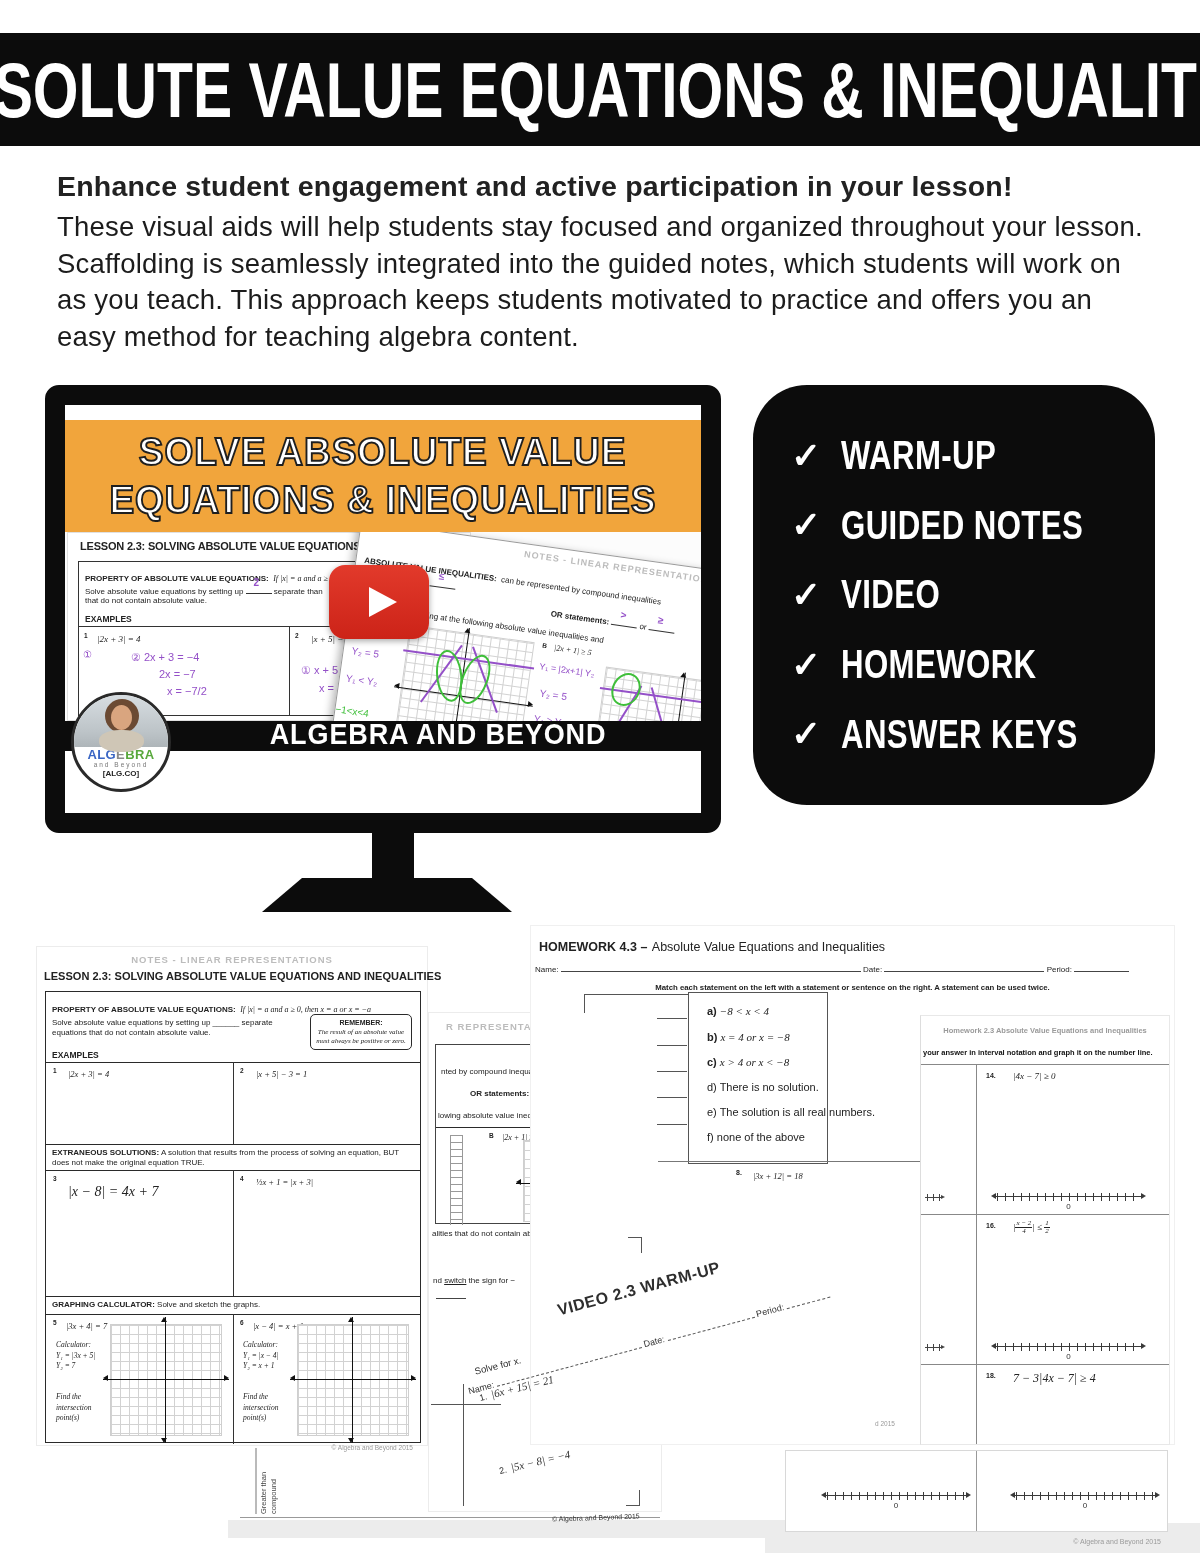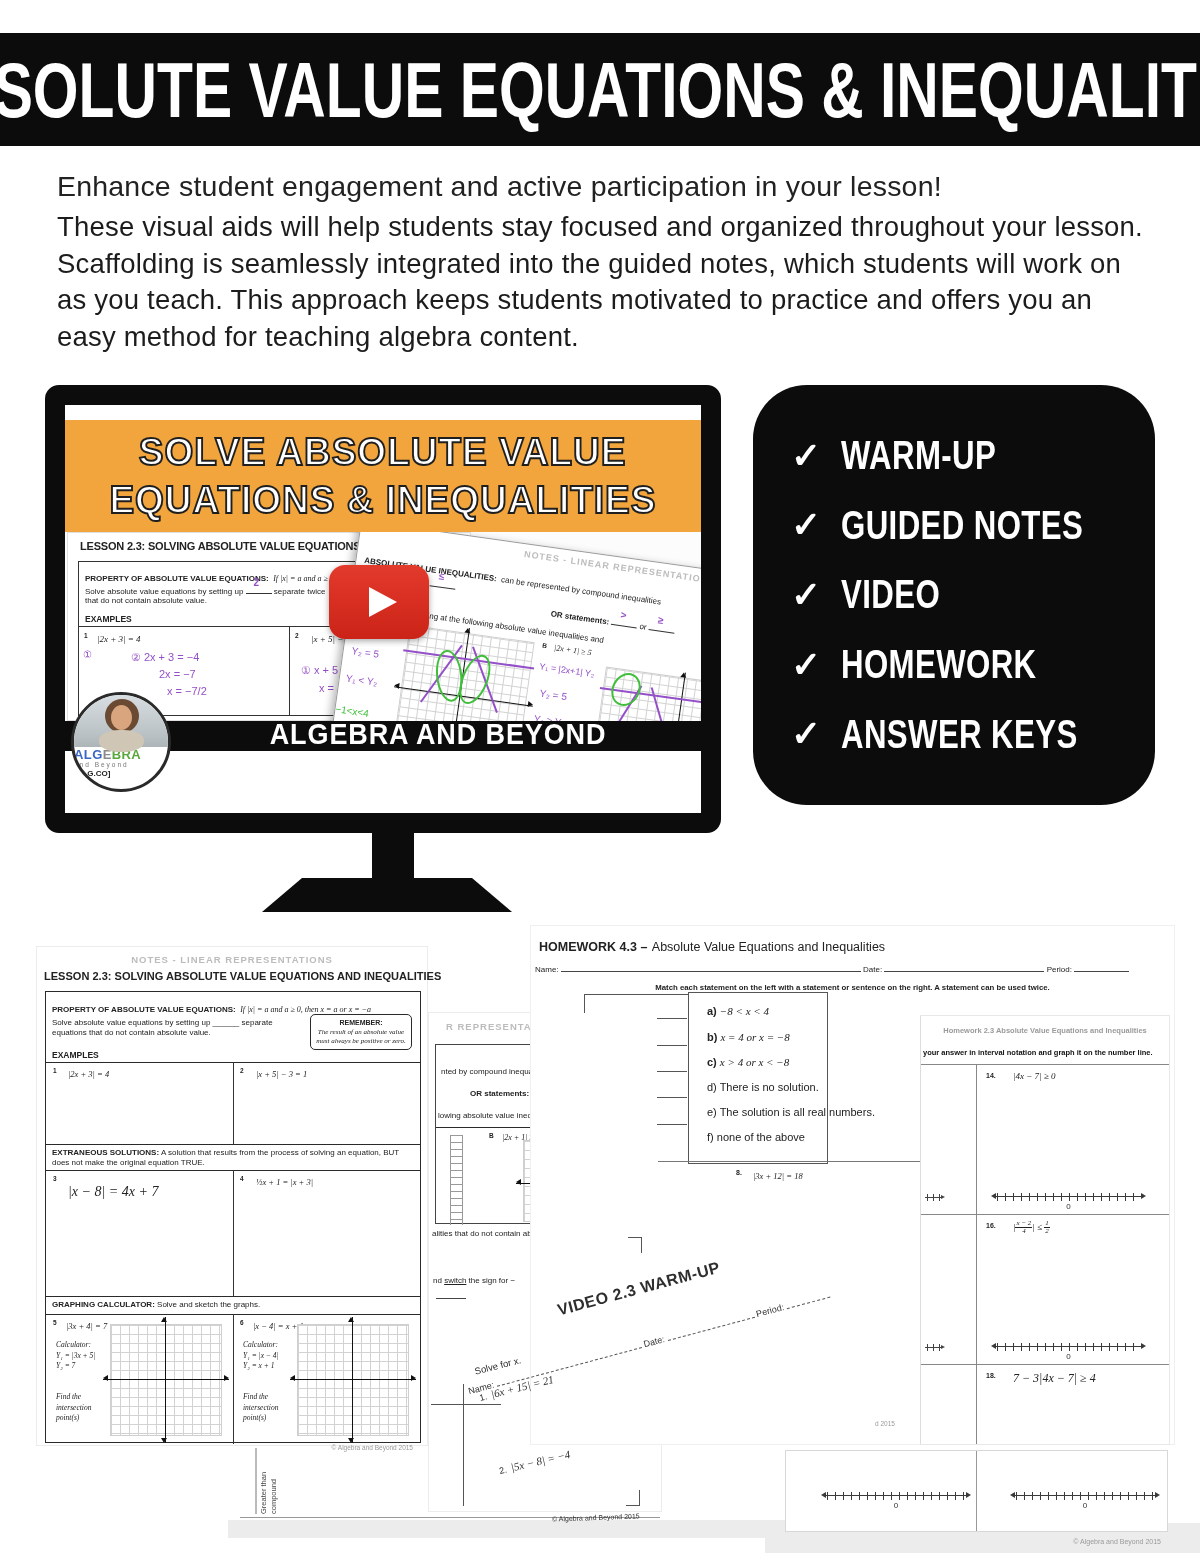--- a/index.html
+++ b/index.html
@@ -15,21 +15,21 @@
   .abs{position:absolute}
 
   
   .hdr{left:0;top:33px;width:1200px;height:113px;background:var(--ink);
        display:flex;align-items:center;justify-content:center}
   .hdr h1{margin:0;color:#fff;font-size:70px;font-weight:800;white-space:nowrap;
        transform:scale(.84,1.12);letter-spacing:0}
 
   
   .intro{left:57px;top:170px;width:1100px}
-  .intro .lead{font-size:28.5px;font-weight:normal;margin:0 0 6px 0;letter-spacing:.2px}
+  .intro .lead{font-size:28.5px;font-weight:bold;margin:0 0 6px 0;letter-spacing:.2px}
   .intro .body{font-size:27.5px;line-height:1.33;margin:0;letter-spacing:.2px;color:#1c1c1c}
 
   
   .frame{left:45px;top:385px;width:676px;height:448px;border:20px solid var(--ink);
          border-radius:14px;background:#86efac;z-index:6}
   .screen{position:relative;width:100%;height:100%;background:#fff;overflow:hidden}
   .vt-banner{position:absolute;left:0;right:0;top:15px;height:112px;background:var(--orange);
          display:flex;flex-direction:column;align-items:center;justify-content:center}
   .vt-banner .ln{font-size:39px;line-height:48px;font-weight:800;color:#fff;white-space:nowrap;
          -webkit-text-stroke:2px #1f1f1f;letter-spacing:1px;transform:scaleX(.95)}
@@ -70,21 +70,21 @@
          display:flex;align-items:flex-end;justify-content:center}
   .chbar span{color:#fff;font-size:30px;font-weight:800;letter-spacing:1px;transform:scaleX(.9);margin-left:110px;white-space:nowrap}
 
   .play{position:absolute;left:264px;top:160px;width:100px;height:74px;border-radius:16px;
         background:linear-gradient(180deg,#e23a2b 0%,#cc2318 100%);z-index:8;cursor:pointer;
         box-shadow:0 2px 6px rgba(0,0,0,.35)}
   .play:after{content:"";position:absolute;left:40px;top:22px;border-left:28px solid #fff;
         border-top:15px solid transparent;border-bottom:15px solid transparent}
 
   .avatar{position:absolute;left:6px;top:287px;width:100px;height:100px;border-radius:50%;
-        background:#fff;border:3px solid #2a2a2a;z-index:9;overflow:hidden;}
+        background:#fff;border:3px solid #2a2a2a;z-index:9;overflow:hidden;text-align:center}
   .avatar .photo{position:relative;height:55%;background:linear-gradient(180deg,#d7dde1 0%,#bdc4c8 70%,#aeb5b9 100%)}
   .avatar .hair{position:absolute;left:31px;top:4px;width:34px;height:34px;background:#6b4a33;border-radius:50%}
   .avatar .face{position:absolute;left:37px;top:10px;width:21px;height:25px;background:#d9a57f;border-radius:50%}
   .avatar .shirt{position:absolute;left:25px;top:35px;width:45px;height:22px;background:#cfc6b6;border-radius:45%}
   .avatar .brand{font-size:13px;font-weight:800;letter-spacing:.4px;margin-top:1px;line-height:13px}
   .avatar .sub{font-size:6.5px;letter-spacing:2px;color:#777;line-height:8px}
   .avatar .handle{font-size:8px;font-weight:bold;color:#222;line-height:10px}
 
   .stem{left:372px;top:833px;width:42px;height:48px;background:var(--ink);z-index:5}
   .base{left:262px;top:878px;width:250px;height:34px;background:var(--ink);z-index:5;
@@ -173,21 +173,21 @@
       <div class="sheetL">
         <div class="ttl">LESSON 2.3: SOLVING ABSOLUTE VALUE EQUATIONS A</div>
         <div class="pbox">
           <div class="abs" style="left:6px;top:5px;white-space:nowrap">
             <span class="b" style="font-size:8px">PROPERTY OF ABSOLUTE VALUE EQUATIONS:</span>
             <span class="math f8">If |x| = a and a ≥</span>
           </div>
           <div class="abs f8" style="left:6px;top:24px;width:250px">
             <span>Solve absolute value equations by setting up</span>
             <span class="blank"><span class="ans">2</span></span>
-            <span>separate twice</span><br>
+            <span>separate than</span><br>
             <span>that do not contain absolute value.</span>
           </div>
           <div class="abs b" style="left:6px;top:52px;font-size:8.5px">EXAMPLES</div>
           <div class="cellrow">
             <div class="vdiv" style="left:210px"></div>
             <span class="abs sup" style="left:5px;top:5px">1</span>
             <span class="abs math" style="left:18px;top:7px;font-size:9px">|2x + 3| = 4</span>
             <span class="abs hand" style="left:4px;top:22px">①</span>
             <span class="abs hand" style="left:52px;top:24px;font-size:11px">② 2x + 3 = −4</span>
             <span class="abs hand" style="left:80px;top:41px;font-size:11px">2x = −7</span>

